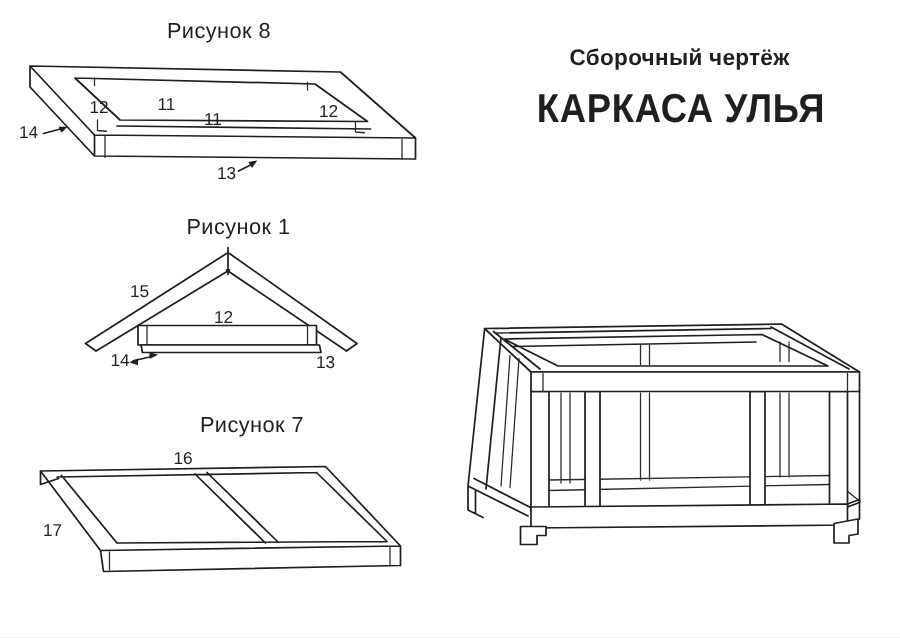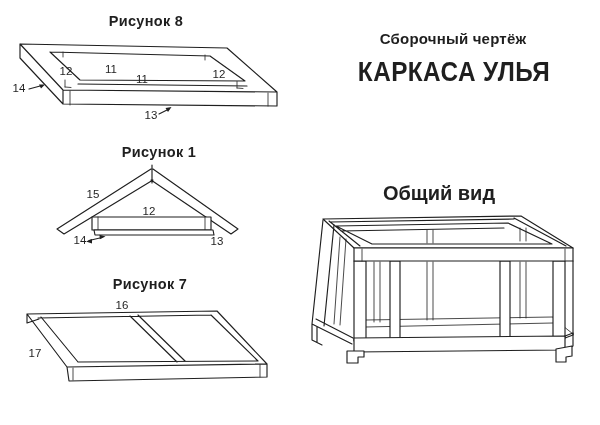--- a/index.html
+++ b/index.html
@@ -3,21 +3,20 @@
 <meta charset="utf-8">
 <style>
   html,body{margin:0;padding:0;background:#e8e8e8;}
   .sheet{
     position:relative;width:600px;height:425px;background:#ffffff;
     font-family:"Liberation Sans",sans-serif;color:#1f1f1f;overflow:hidden;
   }
   .cap{
     position:absolute;text-align:center;font-size:14.5px;color:#1f1f1f;
     letter-spacing:.3px;
-    font-weight:bold;
   }
   .hdr-sub{
     position:absolute;left:328px;top:30px;width:250px;text-align:center;
     font-size:15px;font-weight:bold;letter-spacing:.2px;
   }
   .hdr-main{
     position:absolute;left:304px;top:57px;width:300px;text-align:center;
     font-size:27px;font-weight:bold;transform:scaleX(.9);transform-origin:center;
     letter-spacing:.5px;
   }
@@ -32,25 +31,24 @@
   .solid{fill:#1f1f1f;stroke:none;}
   .lbl{font-family:"Liberation Sans",sans-serif;font-size:11.5px;fill:#1f1f1f;}
 </style>
 </head>
 <body>
 
 <div class="sheet">
 
   <div class="hdr-sub">Сборочный чертёж</div>
   <div class="hdr-main">КАРКАСА УЛЬЯ</div>
-  <div class="hdr-view">Общий вид</div>
 
   <div class="cap" style="left:46px;top:13px;width:200px;">Рисунок 8</div>
   <div class="cap" style="left:59px;top:144px;width:200px;">Рисунок 1</div>
-  <div class="cap" style="left:50px;top:276px;width:200px;">Рисунок 7</div>
+  <div class="cap" style="left:68px;top:276px;width:200px;">Рисунок 7</div>
 
   <svg width="600" height="425" viewBox="0 0 600 425">
 
     <g>
       <path class="ink" d="M20,44 L227,48 L277,92 L63,90 Z
            M20,44 L20,58 L63,104 L277,106 L277,92
            M63,90 L63,104"></path>
       <path class="ink" d="M50,52 L210,56 L245,81 L80,80 L50,52
            M78,84 L247,86"></path>
       <path class="thin" d="M70,91 L70,105 M268,93 L268,106

